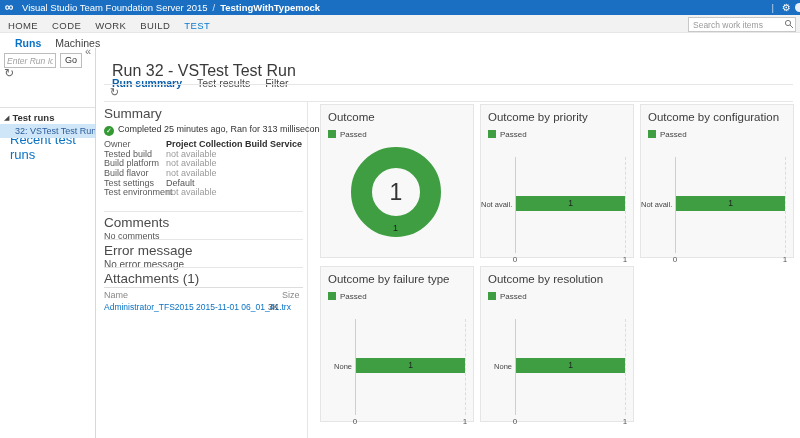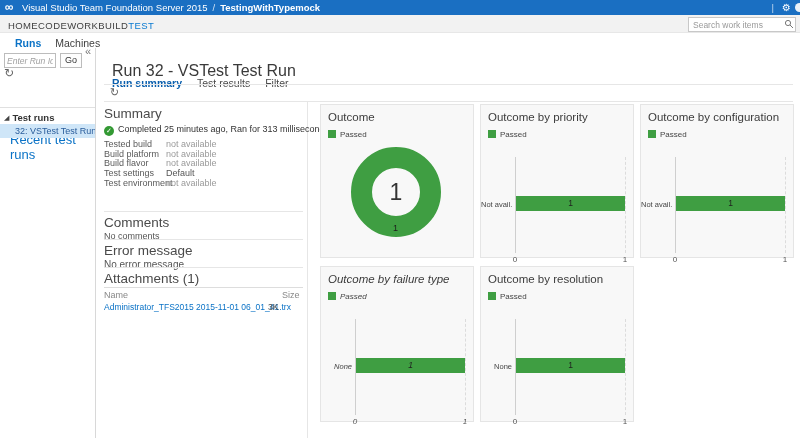--- a/index.html
+++ b/index.html
@@ -14,21 +14,21 @@
   .topbar .crumb .sep{margin:0 5px;opacity:.8;}
   .topbar .crumb b{font-weight:bold;}
   .topbar-right{position:absolute;right:0;top:0;height:15px;}
   .topbar-right .pipe{position:absolute;right:26px;top:0;opacity:.7;}
   .topbar-right .gear{position:absolute;right:9px;top:0;font-size:10px;cursor:pointer;}
   .topbar-right .sliver{position:absolute;right:-4px;top:3px;width:9px;height:9px;border-radius:50%;
           background:#fff;opacity:.9;}
   
   .hubbar{position:absolute;left:0;top:15px;width:800px;height:18px;background:#f2f2f2;
           border-bottom:1px solid #e7e7e7;box-sizing:border-box;}
-  .hubbar .hub-item{display:inline-block;font-size:9.5px;letter-spacing:.4px;
+  .hubbar .hub-item{display:inline-block;margin-left:14px;font-size:9.5px;letter-spacing:.4px;
           line-height:17px;color:#3f3f3f;cursor:pointer;}
   .hubbar .hub-item:first-child{margin-left:8px;}
   .hubbar .hub-item.active{color:#0a7ad1;}
   .searchbox{position:absolute;right:4px;top:2px;width:106px;height:13px;background:#fff;
           border:1px solid #c8c8c8;}
   .searchbox input{position:absolute;left:0;top:0;width:90px;height:13px;border:0;outline:0;
           font-family:inherit;font-size:8.5px;color:#555;padding:0 0 0 4px;background:transparent;}
   .searchbox input::placeholder{color:#999;font-style:normal;}
   .searchbox svg{position:absolute;right:1px;top:1px;}
   
@@ -91,21 +91,21 @@
   .att-cols{position:absolute;left:0;top:189px;width:199px;font-size:9px;color:#888;}
   .att-cols .c2{position:absolute;left:164px;top:0;margin-left:14px;}
   .att-rows{position:absolute;left:0;top:201px;width:199px;}
   .att-row{position:relative;height:11px;font-size:8.5px;line-height:11px;white-space:nowrap;}
   .att-row .nm{color:#0a72c6;cursor:pointer;}
   .att-row .sz{position:absolute;left:164px;top:0;color:#444;}
   
   .panel{position:absolute;width:154px;height:154px;background:#f8f8f8;border:1px solid #e5e5e5;
          box-sizing:border-box;}
   .panel.p0{left:224px;top:56px;} .panel.p1{left:384px;top:56px;} .panel.p2{left:544px;top:56px;}
-  .panel.p3{left:224px;top:218px;height:156px;font-style:italic;} .panel.p4{left:384px;top:218px;height:156px;}
+  .panel.p3{left:224px;top:218px;height:156px;} .panel.p4{left:384px;top:218px;height:156px;}
   .ct{position:absolute;left:7px;top:6px;font-size:11.5px;color:#3c3c3c;white-space:nowrap;}
   .legend{position:absolute;left:7px;top:25px;font-size:8px;color:#444;line-height:8px;}
   .legend .sq{display:inline-block;width:8px;height:8px;margin-right:4px;vertical-align:-1px;}
   .ring{position:absolute;border-radius:50%;box-sizing:border-box;}
   .ring-center{position:absolute;display:flex;align-items:center;justify-content:center;
          font-size:23px;color:#333;}
   .ring-seg{position:absolute;font-size:9px;color:#1c1c1c;}
   .axis{position:absolute;width:1px;background:#cfcfcf;}
   .maxline{position:absolute;width:0;border-left:1px dashed #dcdcdc;}
   .hbar{position:absolute;height:15px;}
@@ -164,20 +164,21 @@
     <span class="main-refresh">↻</span>
     <div class="hr2"></div>
     <div class="vdiv"></div>
 
     <div class="sum-col">
       <h2 class="sec-h sum-h">Summary</h2>
       <div class="status">
         <span class="chk">✓</span><span>Completed 25 minutes ago, Ran for 313 milliseconds</span>
       </div>
       <div class="fields" id="fields">
+          <div class="frow"><span class="fl">Owner</span><span class="fv bold">Project Collection Build Service</span></div>
           <div class="frow"><span class="fl">Tested build</span><span class="fv muted">not available</span></div>
           <div class="frow"><span class="fl">Build platform</span><span class="fv muted">not available</span></div>
           <div class="frow"><span class="fl">Build flavor</span><span class="fv muted">not available</span></div>
           <div class="frow"><span class="fl">Test settings</span><span class="fv normal">Default</span></div>
           <div class="frow"><span class="fl">Test environment</span><span class="fv muted">not available</span></div>
         </div>
 
       <div class="sec-line comments-line"></div>
       <h2 class="sec-h comments-h">Comments</h2>
       <div class="no-comments">No comments</div>

